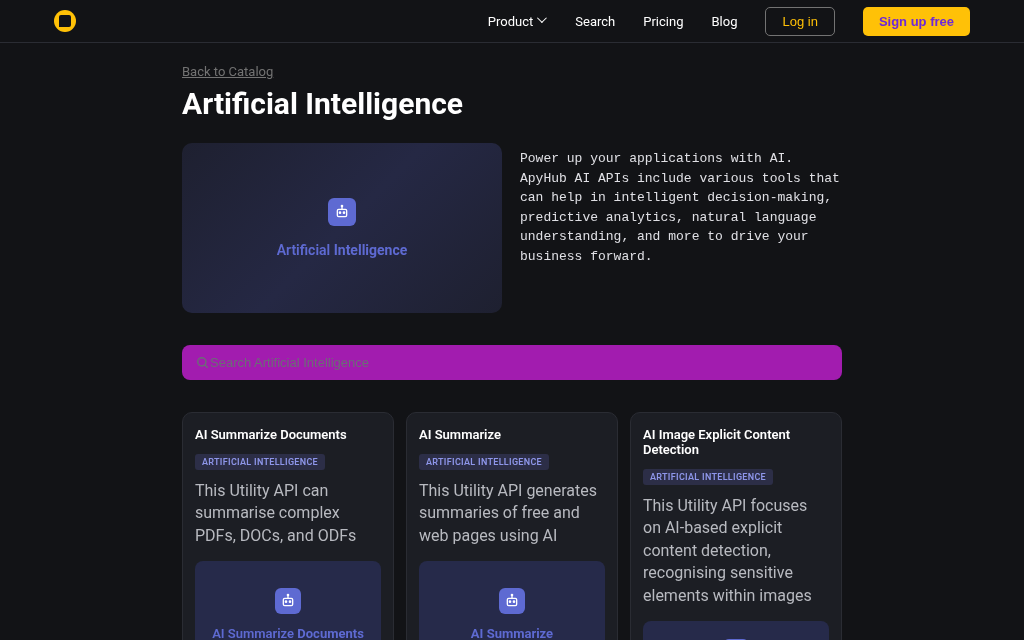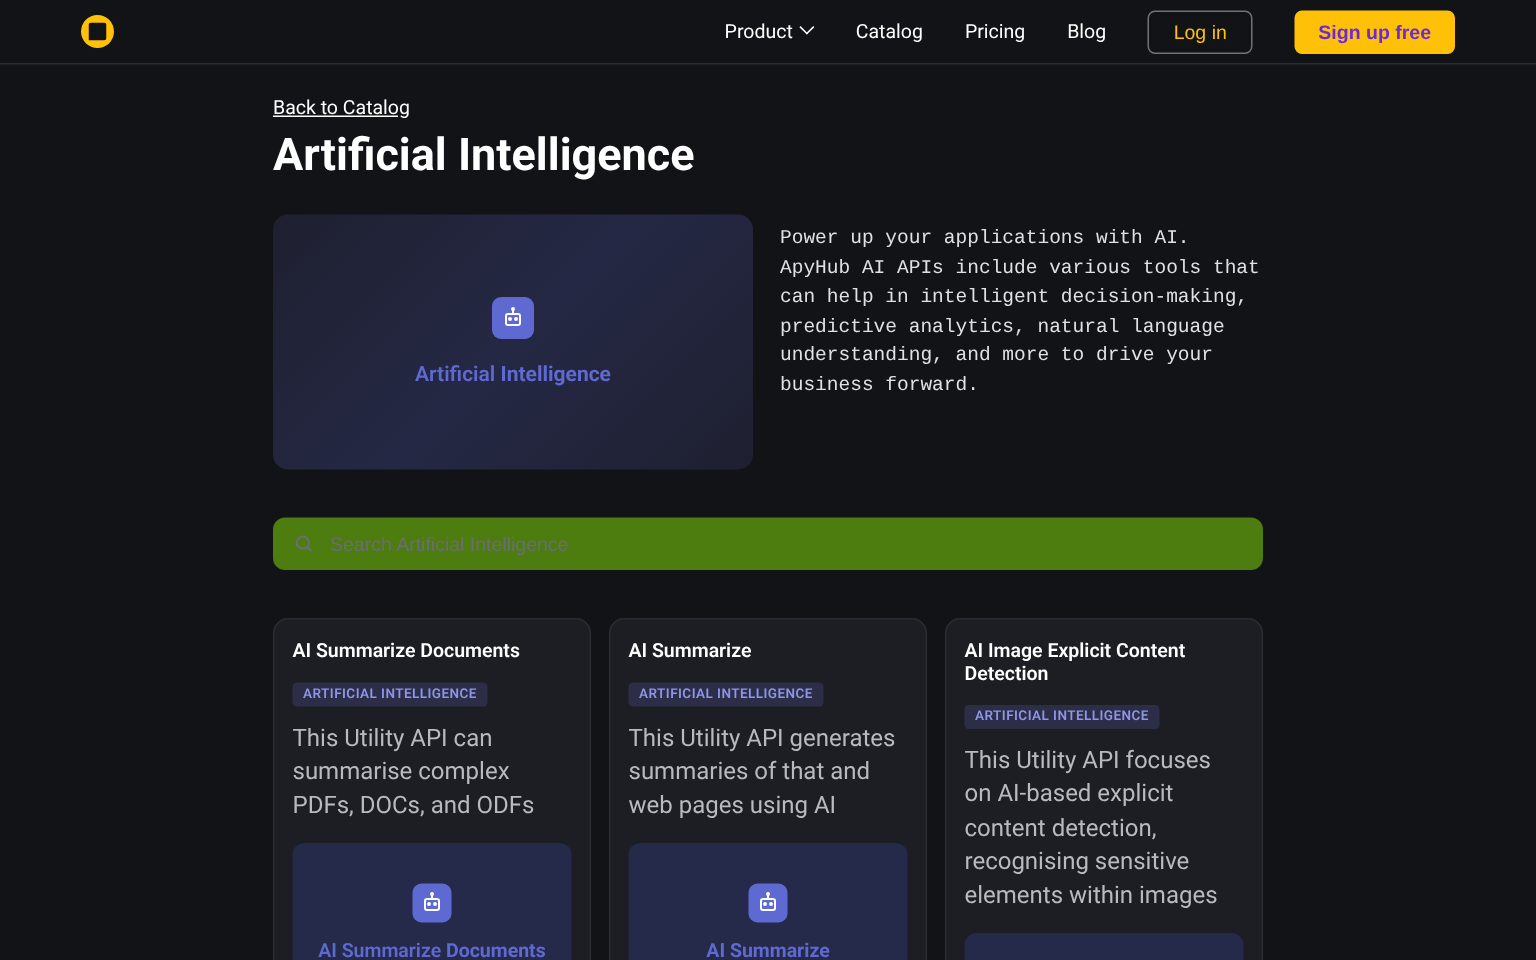--- a/index.html
+++ b/index.html
@@ -83,21 +83,21 @@
       padding: 7px 16px;
       border-radius: 5px;
       font-size: 13px;
       font-weight: 700;
       cursor: pointer;
     }
     .main-content {
       padding: 18px 182px 0;
     }
     .back-link {
-      color: #ffffff;
+      color: #737373;
       text-decoration: underline;
       font-size: 13px;
       cursor: pointer;
     }
     .page-title {
       font-size: 30px;
       font-weight: 700;
       margin-top: 6px;
     }
     .hero-section {
@@ -137,26 +137,25 @@
     .hero-description {
       flex: 1;
       font-size: 13px;
       line-height: 1.5;
       color: #e0e0e5;
       padding-top: 6px;
       font-family: Liberation Mono, monospace;
     }
     .search-bar {
       margin-top: 32px;
-      background: #4d7c0f;
+      background: #a21caf;
       border-radius: 8px;
       display: flex;
       align-items: center;
       padding: 10px 14px;
-      gap: 10px;
     }
     .search-icon {
       width: 14px;
       height: 14px;
       flex-shrink: 0;
     }
     .search-input {
       background: transparent;
       border: none;
       color: #fff;
@@ -240,21 +239,21 @@
 
 <nav class="navbar">
   <div class="logo">
     <div class="logo-inner"></div>
   </div>
   <div class="nav-right">
     <div class="nav-link">
       <span>Product</span>
       <span class="chevron-down"></span>
     </div>
-    <div class="nav-link">Catalog</div>
+    <div class="nav-link">Search</div>
     <div class="nav-link">Pricing</div>
     <div class="nav-link">Blog</div>
     <button class="btn-outline">Log in</button>
     <button class="btn-primary">Sign up free</button>
   </div>
 </nav>
 
 <div class="main-content">
   <a class="back-link">Back to Catalog</a>
   <h1 class="page-title">Artificial Intelligence</h1>
@@ -302,21 +301,21 @@
         </div>
         <div class="card-thumb-title">
           <span>AI Summarize</span> <span style="font-weight:700">Documents</span>
         </div>
       </div>
     </div>
 
     <div class="api-card">
       <div class="card-title">AI Summarize</div>
       <div class="card-tag">ARTIFICIAL INTELLIGENCE</div>
-      <div class="card-desc">This Utility API generates summaries of that and web pages using AI</div>
+      <div class="card-desc">This Utility API generates summaries of free and web pages using AI</div>
       <div class="card-thumb">
         <div class="card-thumb-icon">
           <svg class="robot-svg" viewBox="0 0 24 24" fill="none" stroke="#fff" stroke-width="2">
             <rect x="5" y="8" width="14" height="11" rx="2"></rect>
             <line x1="12" y1="3" x2="12" y2="8"></line>
             <circle cx="12" cy="3" r="1" fill="#fff"></circle>
             <circle cx="9" cy="13" r="1" fill="#fff"></circle>
             <circle cx="15" cy="13" r="1" fill="#fff"></circle>
           </svg>
         </div>

